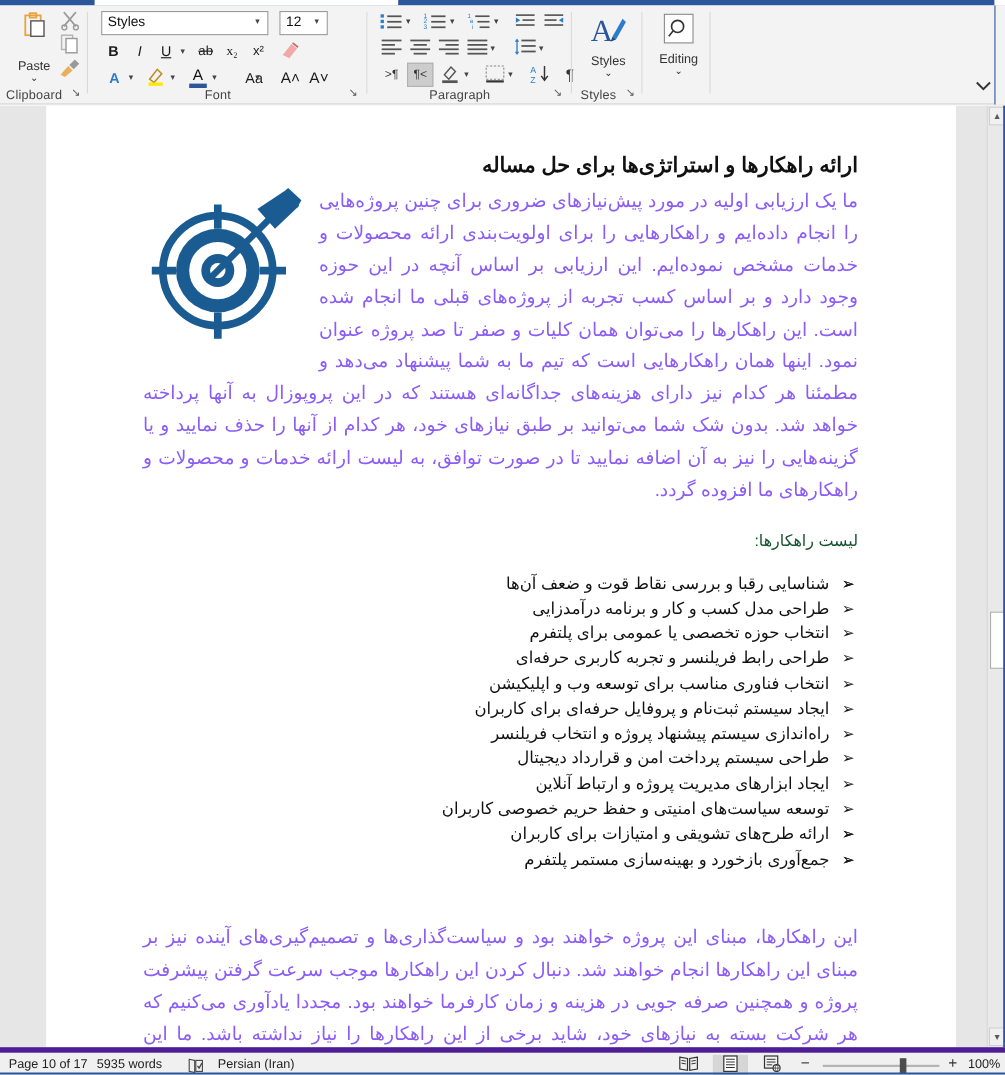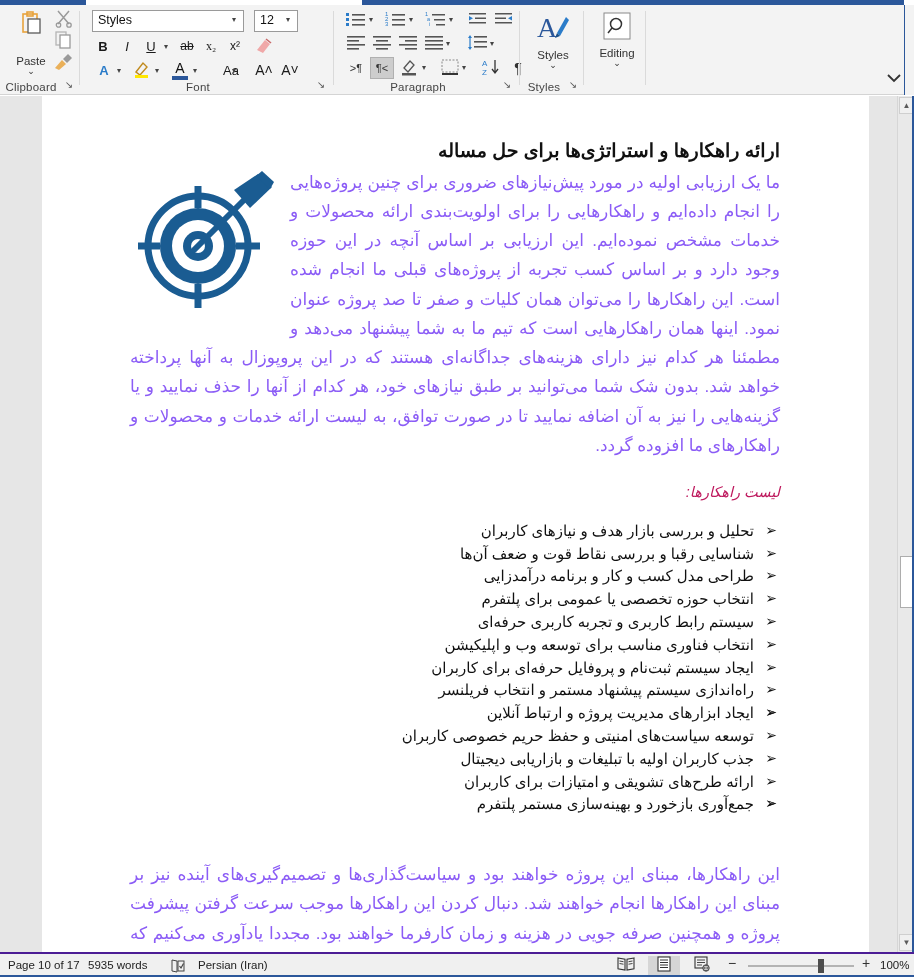--- a/index.html
+++ b/index.html
@@ -126,22 +126,22 @@
     line-height:1.72; margin:0;
   }
   .para.last { text-align:justify; }
 
   .float-img {
     float:left; width:150px; height:155px; margin:0 10px 2px 0;
     shape-outside: margin-box;
   }
 
   .red-head {
-    color:#be185d; font-size:14.5px; direction:rtl; 
-    margin:0; line-height:1.5;font-style:italic;
+    color:#14532d; font-size:14.5px; direction:rtl; 
+    margin:0; line-height:1.5;
   }
 
   ul.soln {
     list-style:none; margin:0; padding:0; direction:rtl;
     font-size:15px; color:#111;
   }
   ul.soln li {
     text-align:right; line-height:1.52; position:relative;
     padding-right:26px; white-space:nowrap;
   }
@@ -169,21 +169,21 @@
     cursor:default;
   }
   .sb-track-edge{
     position:absolute; right:0; top:0; width:2px; height:856px;
     background:#2B579A;
   }
 
   
   .statusbar {
     position:absolute; bottom:0; left:0; width:914px; height:25px;
-    background:#F0F0F0; border-top:2px solid #4c1d95;
+    background:#F0F0F0; border-top:5px solid #4c1d95;
     font-size:11.5px; color:#222;
   }
   .statusbar .sb-line {
     position:absolute; bottom:0; left:0; width:914px; height:2px;
     background:#2B579A;
   }
   .st {
     position:absolute; top:0; height:23px; line-height:23px; cursor:default;
   }
   .view-btn {
@@ -511,32 +511,32 @@
           <path d="M126 8 L140 21 L144 14 L132 3 Z" fill="#1A5C92"></path>
           <path d="M110 26 L124 40 L115 38 L111 33 Z" fill="#ffffff" opacity="0"></path>
         </svg>
       </div>
 
       <p class="para">ما یک ارزیابی اولیه در مورد پیش‌نیازهای ضروری برای چنین پروژه‌هایی را انجام داده‌ایم و راهکارهایی را برای اولویت‌بندی ارائه محصولات و خدمات مشخص نموده‌ایم. این ارزیابی بر اساس آنچه در این حوزه وجود دارد و بر اساس کسب تجربه از پروژه‌های قبلی ما انجام شده است. این راهکارها را می‌توان همان کلیات و صفر تا صد پروژه عنوان نمود. اینها همان راهکارهایی است که تیم ما به شما پیشنهاد می‌دهد و مطمئنا هر کدام نیز دارای هزینه‌های جداگانه‌ای هستند که در این پروپوزال به آنها پرداخته خواهد شد. بدون شک شما می‌توانید بر طبق نیازهای خود، هر کدام از آنها را حذف نمایید و یا گزینه‌هایی را نیز به آن اضافه نمایید تا در صورت توافق، به لیست ارائه خدمات و محصولات و راهکارهای ما افزوده گردد.</p>
 
       <p class="red-head" style="margin-top:22px;">لیست راهکارها:</p>
 
       <ul class="soln" style="margin-top:16px;">
-        <li><span class="bullet">➢</span><span>تحلیل و بررسی بازار هدف و نیازهای کاربران</span></li>
+        <li><span class="bullet">➢</span></li>
         <li><span class="bullet">➢</span><span>شناسایی رقبا و بررسی نقاط قوت و ضعف آن‌ها</span></li>
         <li><span class="bullet">➢</span><span>طراحی مدل کسب و کار و برنامه درآمدزایی</span></li>
         <li><span class="bullet">➢</span><span>انتخاب حوزه تخصصی یا عمومی برای پلتفرم</span></li>
-        <li><span class="bullet">➢</span><span>سیستم رابط کاربری و تجربه کاربری حرفه‌ای</span></li>
+        <li><span class="bullet">➢</span><span>طراحی رابط فریلنسر و تجربه کاربری حرفه‌ای</span></li>
         <li><span class="bullet">➢</span><span>انتخاب فناوری مناسب برای توسعه وب و اپلیکیشن</span></li>
         <li><span class="bullet">➢</span><span>ایجاد سیستم ثبت‌نام و پروفایل حرفه‌ای برای کاربران</span></li>
-        <li><span class="bullet">➢</span><span>راه‌اندازی سیستم پیشنهاد مستمر و انتخاب فریلنسر</span></li>
-        <li><span class="bullet">➢</span></li>
+        <li><span class="bullet">➢</span><span>راه‌اندازی سیستم پیشنهاد پروژه و انتخاب فریلنسر</span></li>
+        <li><span class="bullet">➢</span><span>طراحی سیستم پرداخت امن و قرارداد دیجیتال</span></li>
         <li><span class="bullet">➢</span><span>ایجاد ابزارهای مدیریت پروژه و ارتباط آنلاین</span></li>
         <li><span class="bullet">➢</span><span>توسعه سیاست‌های امنیتی و حفظ حریم خصوصی کاربران</span></li>
-        <li><span class="bullet">➢</span><span>جذب کاربران اولیه با تبلیغات و بازاریابی دیجیتال</span></li>
+        <li><span class="bullet">➢</span></li>
         <li><span class="bullet">➢</span><span>ارائه طرح‌های تشویقی و امتیازات برای کاربران</span></li>
         <li><span class="bullet">➢</span></li>
         <li><span class="bullet">➢</span><span>جمع‌آوری بازخورد و بهینه‌سازی مستمر پلتفرم</span></li>
       </ul>
 
       <p class="para last" style="margin-top:44px;">این راهکارها، مبنای این پروژه خواهند بود و سیاست‌گذاری‌ها و تصمیم‌گیری‌های آینده نیز بر مبنای این راهکارها انجام خواهند شد. دنبال کردن این راهکارها موجب سرعت گرفتن پیشرفت پروژه و همچنین صرفه جویی در هزینه و زمان کارفرما خواهند بود. مجددا یادآوری می‌کنیم که هر شرکت بسته به نیازهای خود، شاید برخی از این راهکارها را نیاز نداشته باشد. ما این راهکارها را بر اساس تجربیات خود در همکاری با کارفرمایان قبلی لیست کرده و در اختیار شما کارفرمای گرامی قرار داده‌ایم.</p>
     </div>
   </div>
 </div>
 

